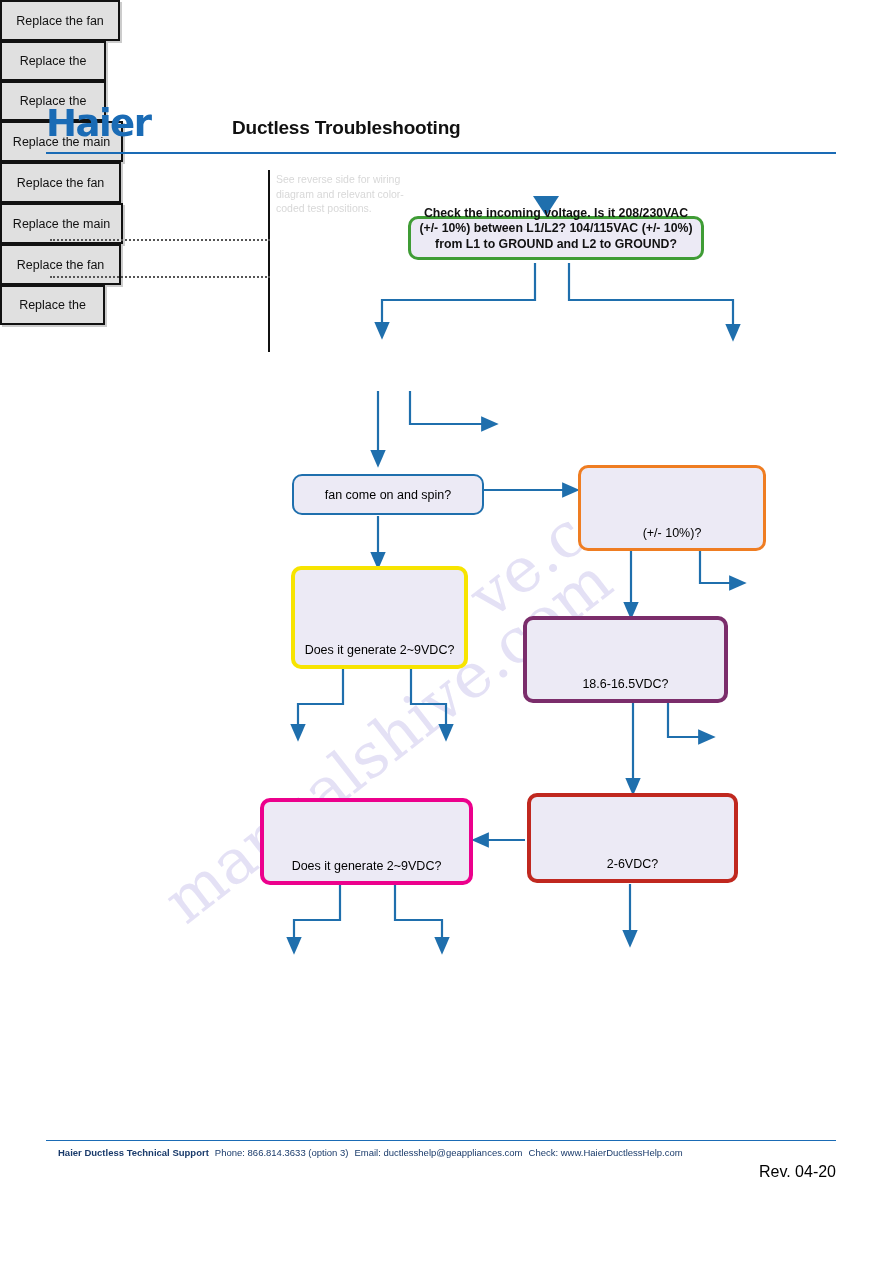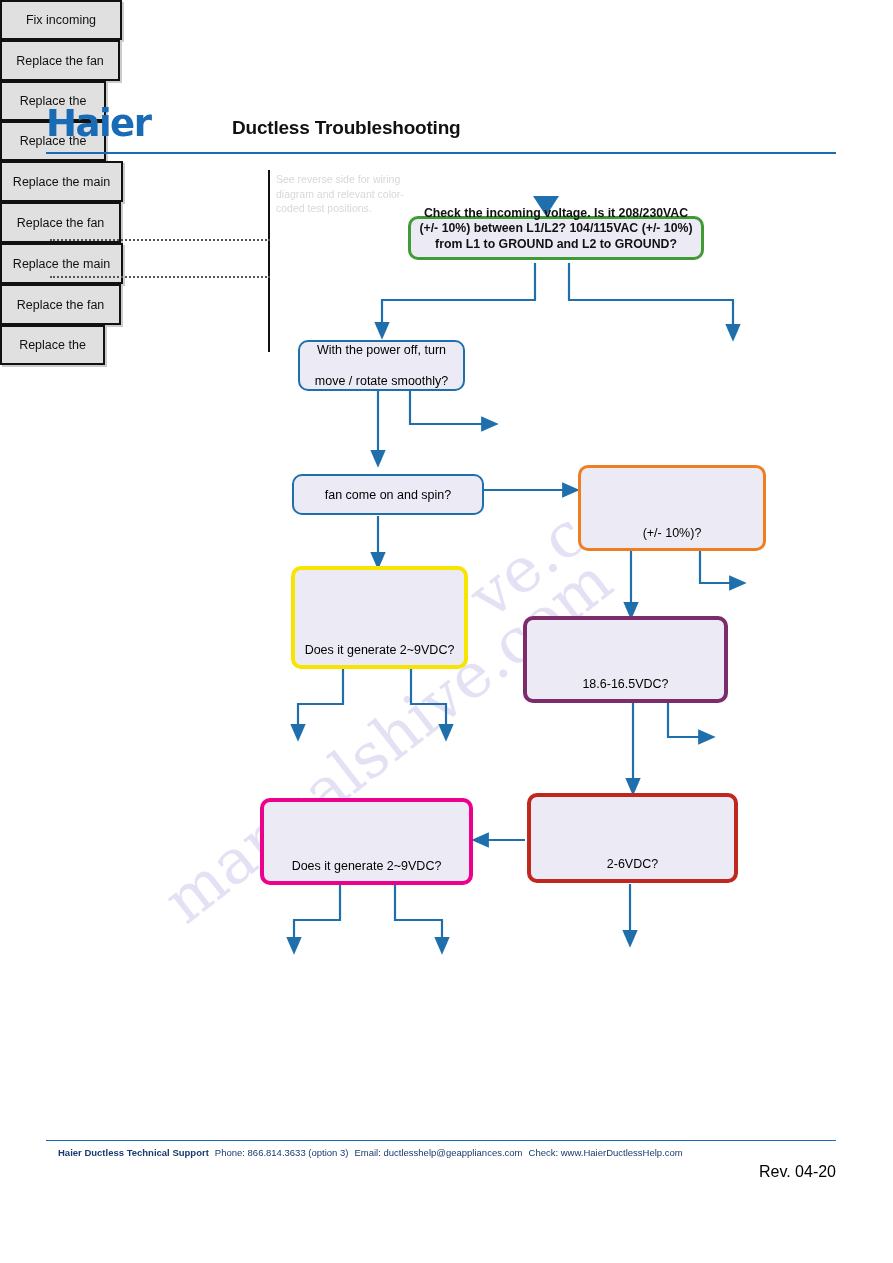--- a/index.html
+++ b/index.html
@@ -130,31 +130,21 @@
       <path d="M630,884 L630,940" marker-end="url(#ah)"></path>
     </g>
 
     <path d="M533,196 L559,196 L546,216 z" fill="#1f6fad"></path>
   </svg>
 
   <div class="box rbox b-green" style="left:408px;top:216px;width:296px;height:44px;">
     <div class="txt-green">Check the incoming voltage. Is it 208/230VAC (+/- 10%) between L1/L2? 104/115VAC (+/- 10%) from L1 to GROUND and L2 to GROUND?</div>
   </div>
 
-  <div class="gbox" style="left:675px;top:338px;width:118px;height:36px;">
-    <span>Fix incoming</span>
-  </div>
-
-  <div class="box rbox b-blue" style="left:298px;top:340px;width:167px;height:51px;">
-    <div class="two-line">
-      <span class="l1">With the power off, turn</span>
-      <span class="gap"></span>
-      <span class="l2">move / rotate smoothly?</span>
-    </div>
-  </div>
+
 
   <div class="gbox" style="left:492px;top:405px;width:116px;height:37px;">
     <span>Replace the fan</span>
   </div>
 
   <div class="box rbox b-blue mid" style="left:292px;top:474px;width:192px;height:41px;">
     <div class="txt-mid">fan come on and spin?</div>
   </div>
 
   <div class="box rbox b-orange" style="left:578px;top:465px;width:188px;height:86px;">

